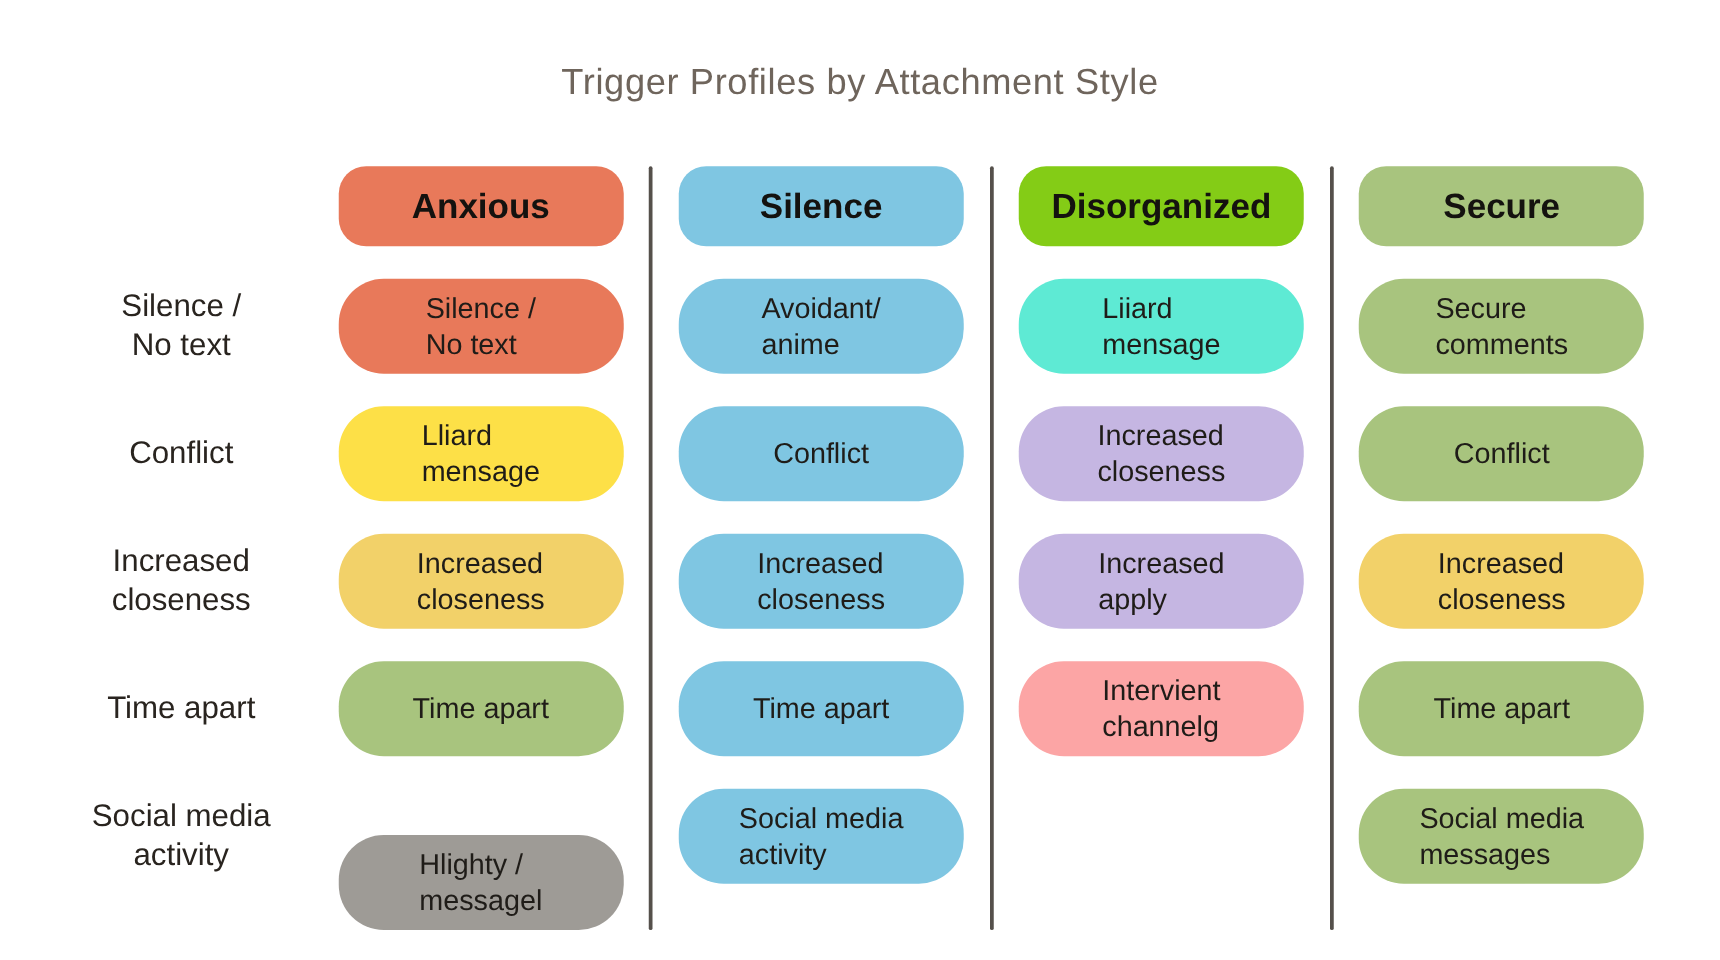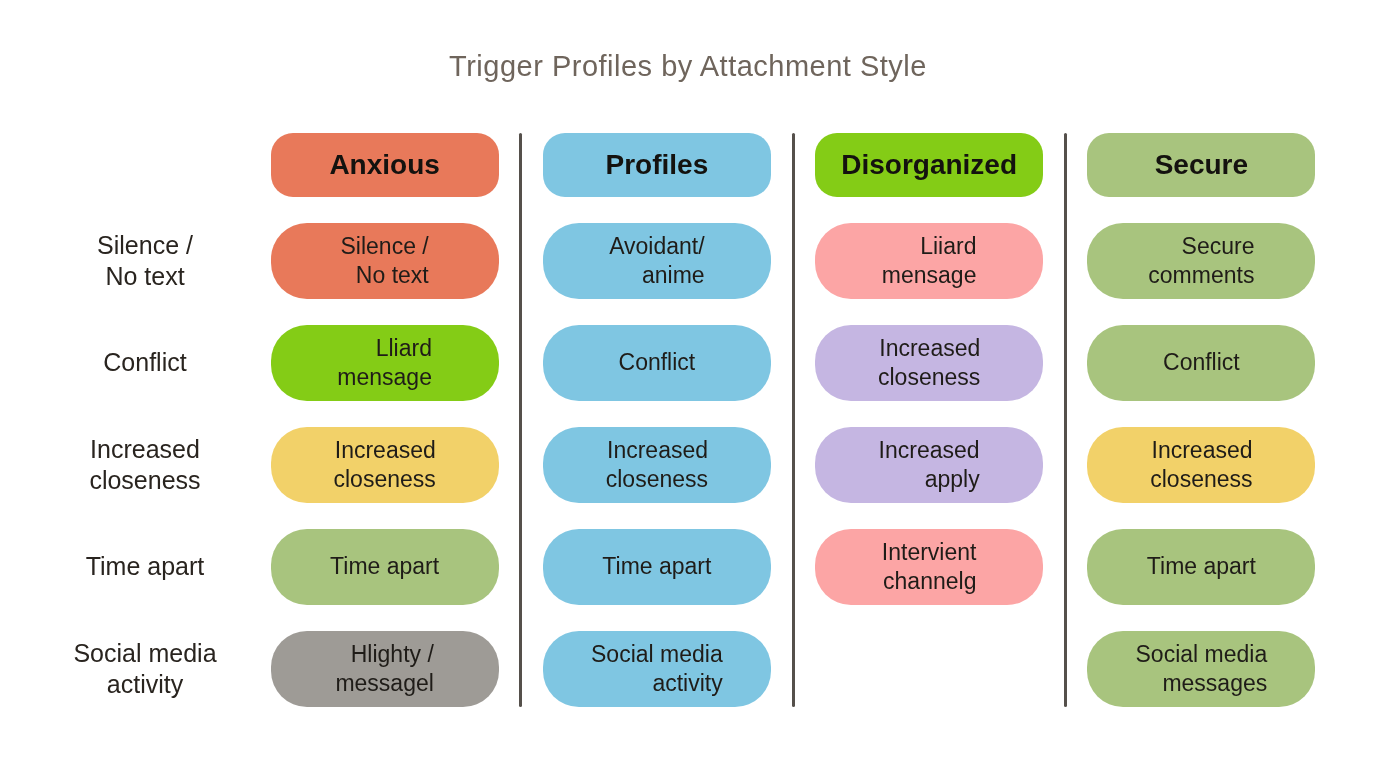--- a/index.html
+++ b/index.html
@@ -48,21 +48,21 @@
     gap: 26px;
     align-items: center;
   }
   .pill {
     width: 228px;
     height: 76px;
     border-radius: 36px;
     display: flex;
     align-items: center;
     justify-content: center;
-    text-align: right;
+    text-align: left;
     font-size: 23px;
     color: #1F1C18;
     white-space: pre-line;
     line-height: 1.28;
   }
   .pill.header {
     height: 64px;
     border-radius: 22px;
     font-size: 28px;
     font-weight: 700;
@@ -92,48 +92,48 @@
 closeness</div>
       <div class="label">Time apart</div>
       <div class="label">Social media
 activity</div>
     </div>
 
     <div class="style-col">
       <div class="pill header" style="background: rgb(232, 121, 90);">Anxious</div>
       <div class="pill" style="background: rgb(232, 121, 90);">Silence /
 No text</div>
-      <div class="pill" style="background: #84cc16;">Lliard
+      <div class="pill" style="background: #fde047;">Lliard
 mensage</div>
       <div class="pill" style="background: rgb(242, 209, 105);">Increased
 closeness</div>
       <div class="pill" style="background: rgb(168, 196, 126);">Time apart</div>
-      <div class="pill" style="background: rgb(158, 155, 150);">Hlighty /
+      <div class="pill" style="background: rgb(158, 155, 150); margin-top: 37px;">Hlighty /
 messagel</div>
     </div>
 
     <div class="divider"></div>
 
     <div class="style-col">
-      <div class="pill header" style="background: rgb(127, 198, 226);">Profiles</div>
+      <div class="pill header" style="background: rgb(127, 198, 226);">Silence</div>
       <div class="pill" style="background: rgb(127, 198, 226);">Avoidant/
 anime</div>
       <div class="pill" style="background: rgb(127, 198, 226);">Conflict</div>
       <div class="pill" style="background: rgb(127, 198, 226);">Increased
 closeness</div>
       <div class="pill" style="background: rgb(127, 198, 226);">Time apart</div>
       <div class="pill" style="background: rgb(127, 198, 226);">Social media
 activity</div>
     </div>
 
     <div class="divider"></div>
 
     <div class="style-col">
       <div class="pill header" style="background: #84cc16;">Disorganized</div>
-      <div class="pill" style="background: #fca5a5;">Liiard
+      <div class="pill" style="background: #5eead4;">Liiard
 mensage</div>
       <div class="pill" style="background: rgb(197, 182, 226);">Increased
 closeness</div>
       <div class="pill" style="background: rgb(197, 182, 226);">Increased
 apply</div>
       <div class="pill" style="background: #fca5a5;">Intervient
 channelg</div>
     </div>
 
     <div class="divider"></div>

